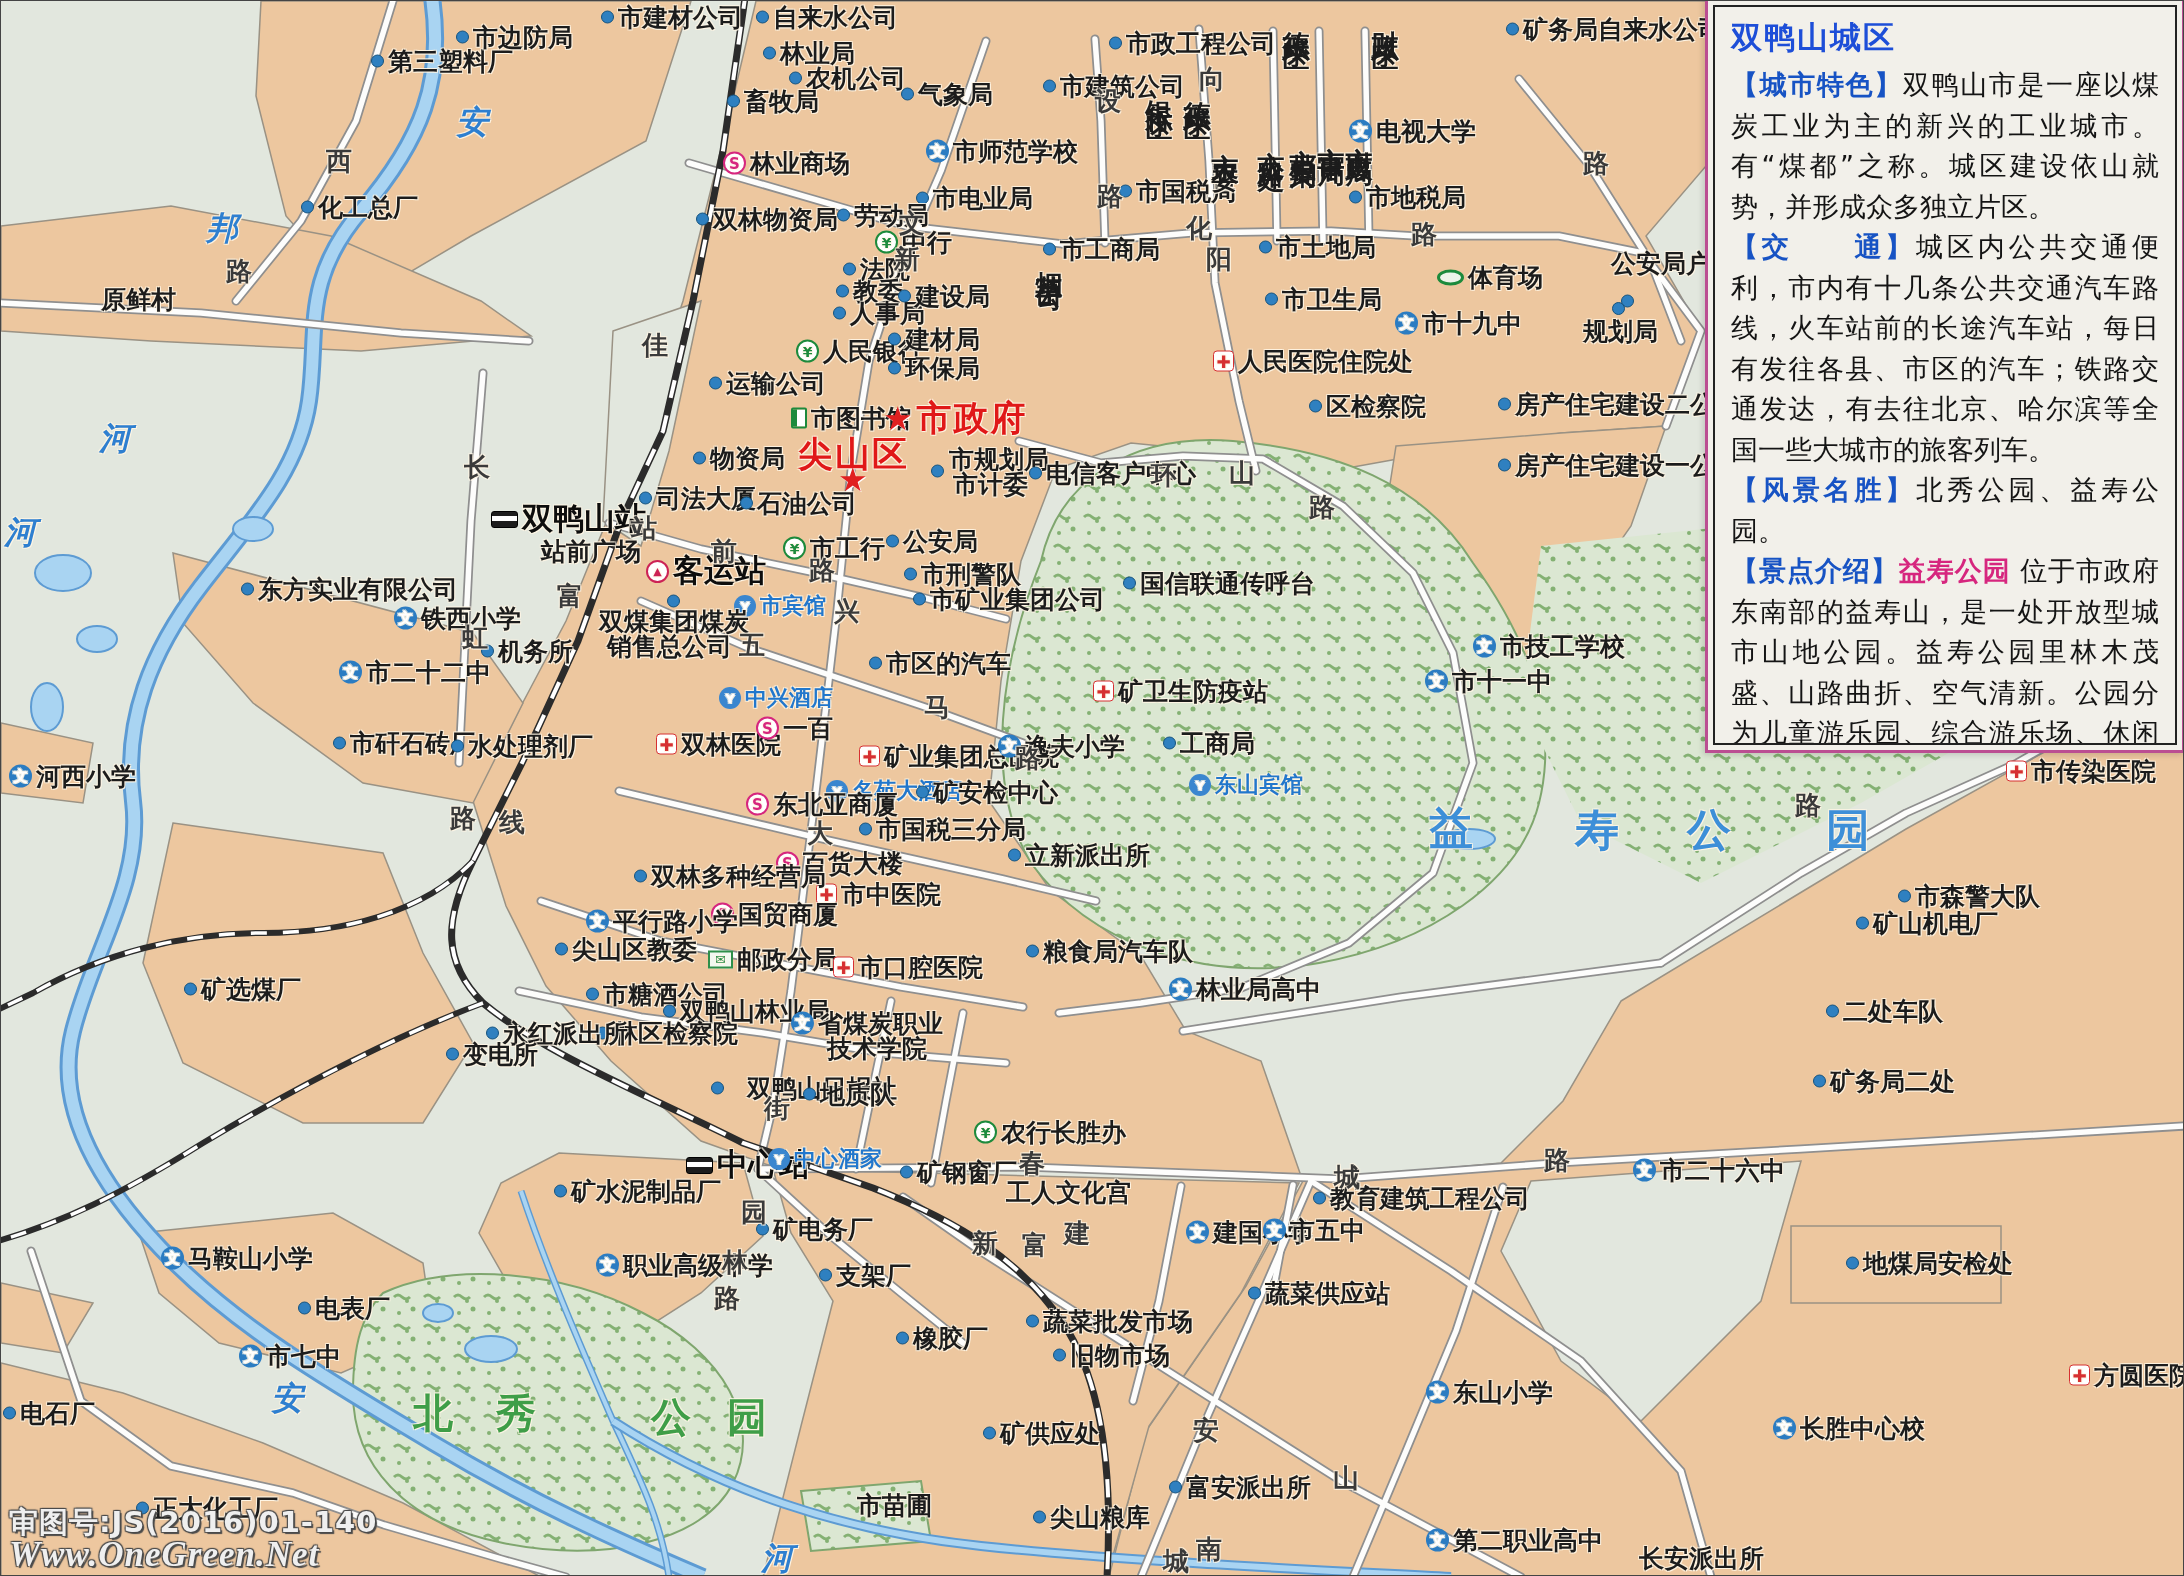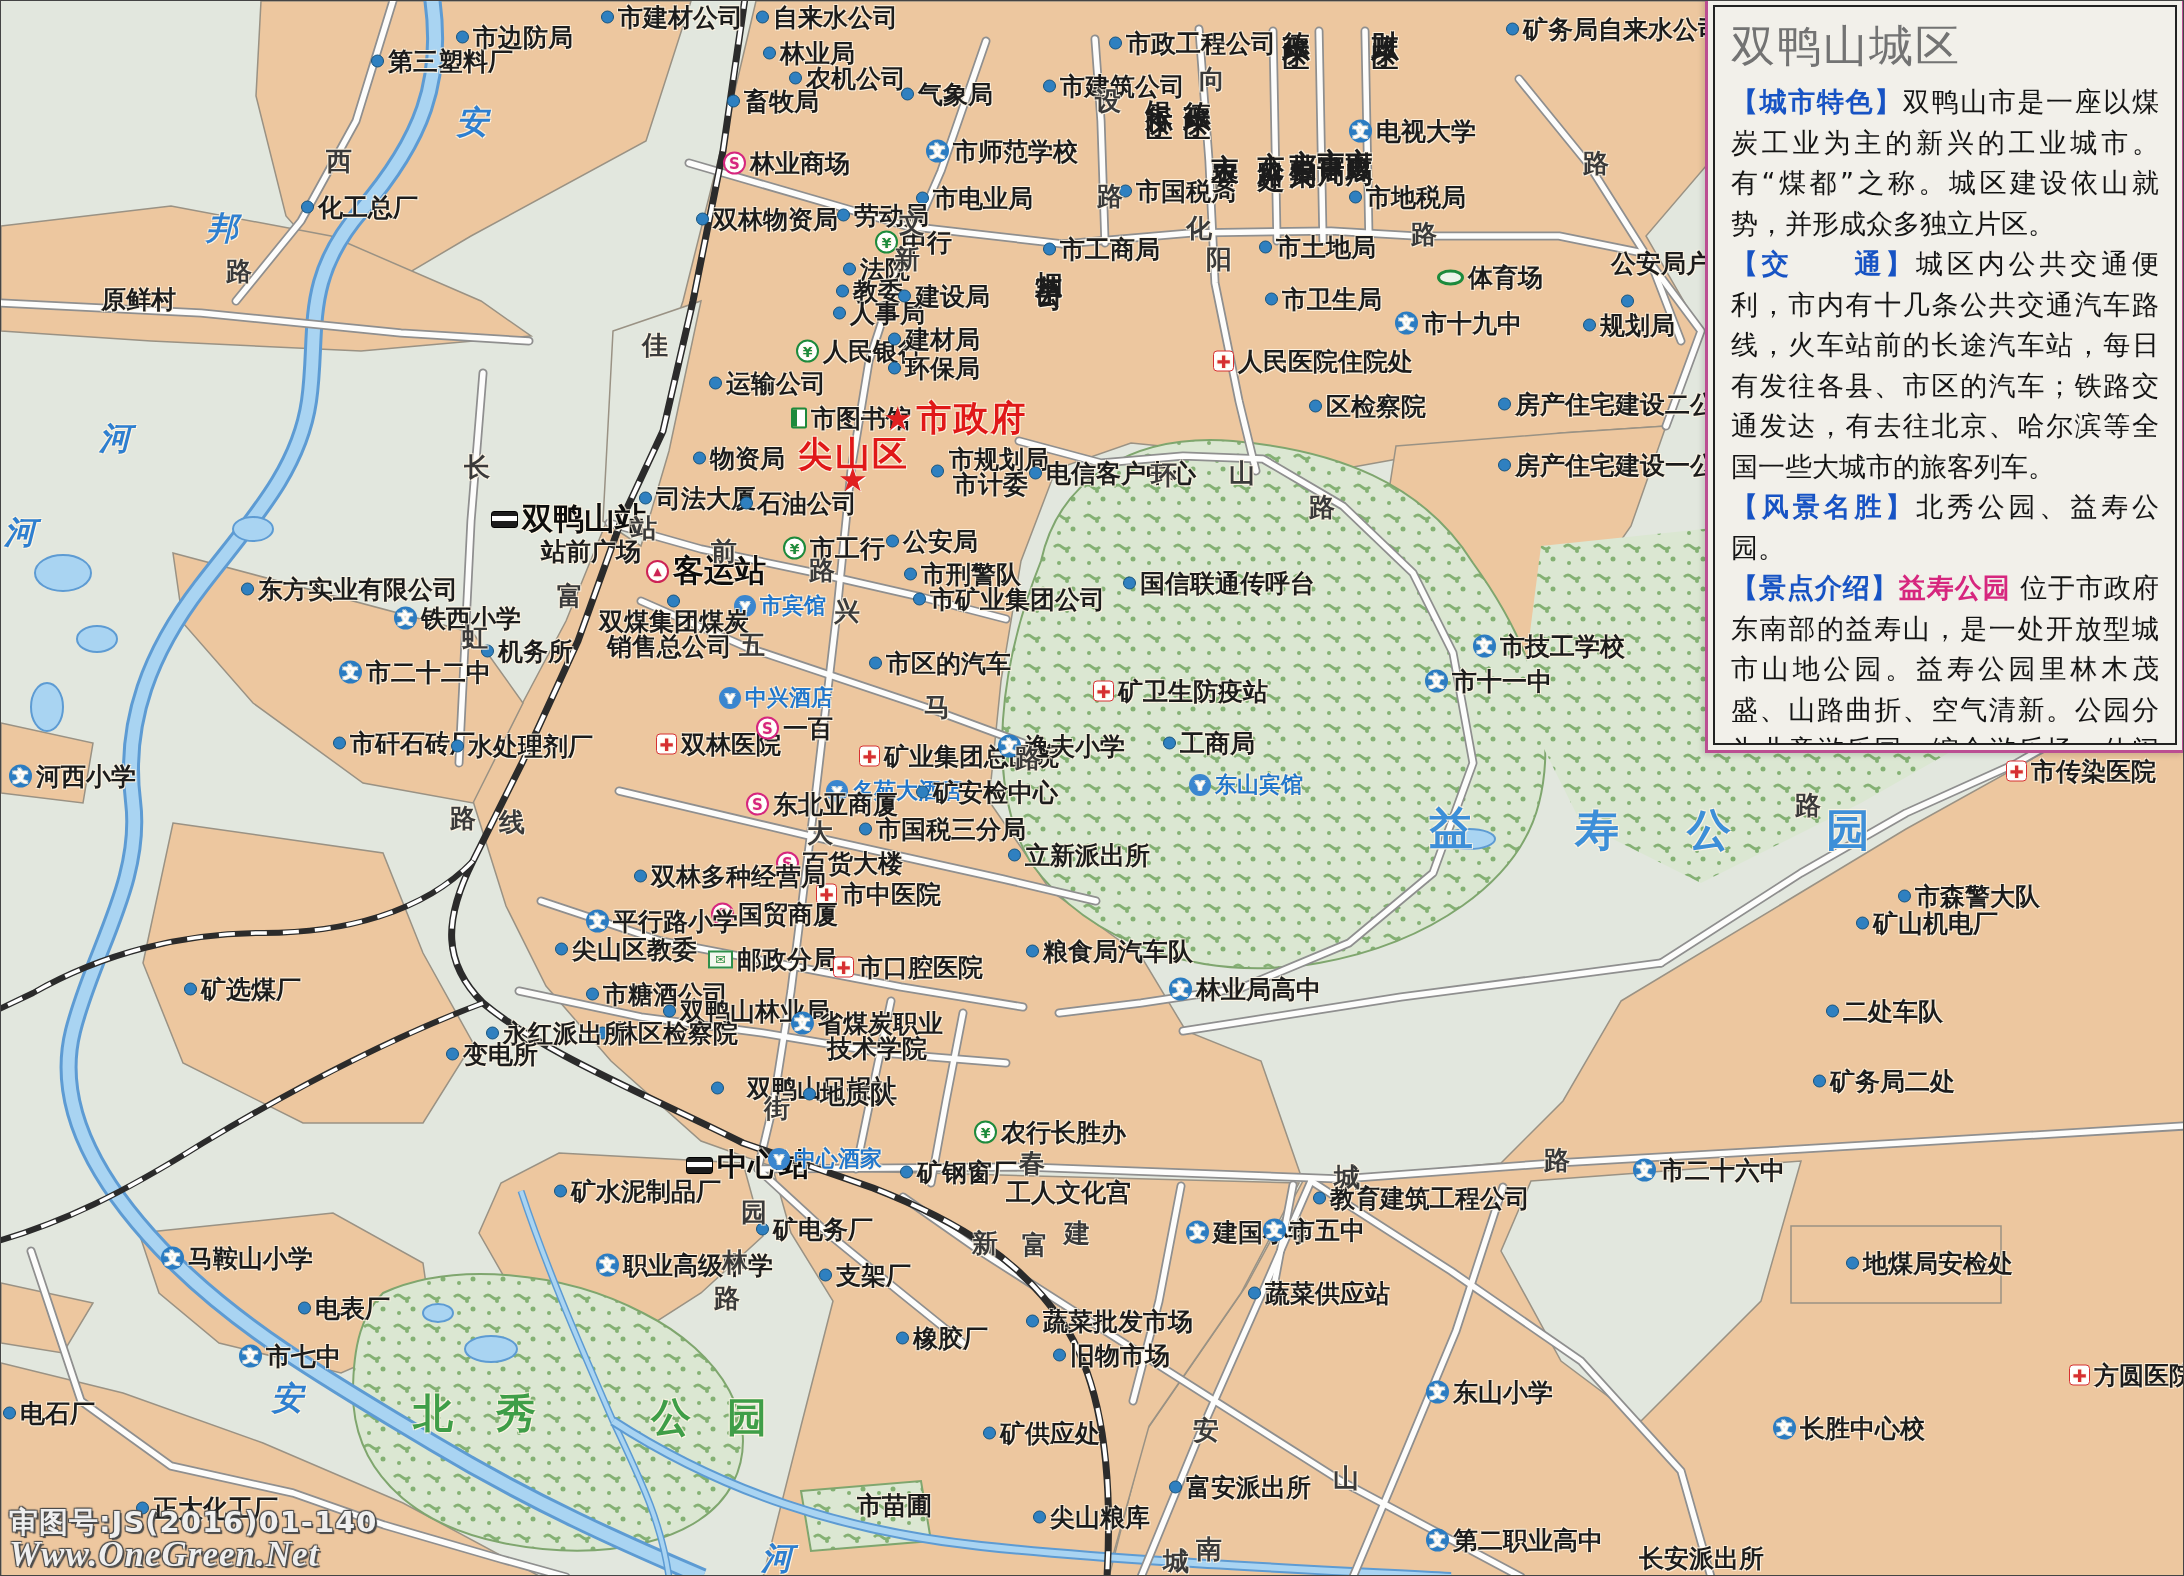--- a/index.html
+++ b/index.html
@@ -31,21 +31,21 @@
   .ic-bus{width:23px;height:23px;border-radius:50%;background:#fff;border:2px solid #cc2255;color:#cc2255;font-size:11px;font-weight:800;}
   .ic-st{width:27px;height:17px;border-radius:3px;border:1px solid #000;background:linear-gradient(#1d1d1d 28%,#fff 28%,#fff 58%,#1d1d1d 58%);}
   .ic-book{width:16px;height:21px;background:linear-gradient(90deg,#1d8a3c 35%,#fff 35%);border:2px solid #1d8a3c;border-radius:2px;}
   .ic-mail{width:25px;height:18px;background:#f2f8f0;border:2px solid #2e8f4a;color:#2e8f4a;font-size:13px;font-weight:700;}
   .ic-stad{width:27px;height:16px;border:3.5px solid #1d8a3c;border-radius:50%;background:#eef4ea;}
   .ic-star{color:#e02020;font-size:33px;font-weight:400;text-shadow:1px 1px 0 #fff;}
   
   #panel{position:absolute;left:1704px;top:-4px;width:480px;height:756px;background:#f2f0ea;
          border:3px solid #bb4e92;padding:5px;box-sizing:border-box;box-shadow:-2px 2px 6px rgba(0,0,0,.15);}
   #panel .inner{border:2px solid #222;height:100%;box-sizing:border-box;padding:10px 16px 6px 16px;overflow:hidden;}
-  #panel h1{margin:0 0 6px 0;font-size:44px;font-weight:400;color:#737373;letter-spacing:2px;}
+  #panel h1{margin:0 0 6px 0;font-size:31px;font-weight:700;color:#1d4ed8;letter-spacing:2px;}
   #panel p{margin:0;font-size:27px;line-height:1.5;text-align:justify;color:#141414;font-weight:500;}
   #panel .head{color:#1753c4;font-weight:800;}
   #panel .hl{color:#d6267e;font-weight:800;}
   
   #wm{position:absolute;left:8px;top:1506px;line-height:1.05;color:#efefef;font-weight:800;
       text-shadow:2px 2px 1px #4a4a4a,-1px -1px 1px #4a4a4a,1px -1px 1px #4a4a4a,-1px 1px 1px #4a4a4a;}
   #wm .l1{font-size:29px;letter-spacing:1px;}
   #wm .l2{font-size:35px;font-style:italic;letter-spacing:1px;font-family:Liberation Serif, serif;}
 </style>
 </head>
@@ -317,21 +317,21 @@
       <div class="lbl p" style="left: 1610px; top: 262px;">
         <span class="tx">公安局户政科</span>
       </div>
       <div class="lbl p" style="left: 1620px; top: 300px;">
         <span class="ic ic-d"></span>
       </div>
       <div class="lbl p" style="left: 1394px; top: 322px;">
         <span class="ic ic-w">文</span>
         <span class="tx">市十九中</span>
       </div>
-      <div class="lbl p" style="left: 1582px; top: 324px;">
+      <div class="lbl p" style="left: 1582px; top: 324px; flex-direction: column;">
         <span class="ic ic-d"></span>
         <span class="tx">规划局</span>
       </div>
       <div class="lbl p" style="left: 1212px; top: 360px;">
         <span class="ic ic-c">✚</span>
         <span class="tx">人民医院住院处</span>
       </div>
       <div class="lbl p" style="left: 1308px; top: 405px;">
         <span class="ic ic-d"></span>
         <span class="tx">区检察院</span>

